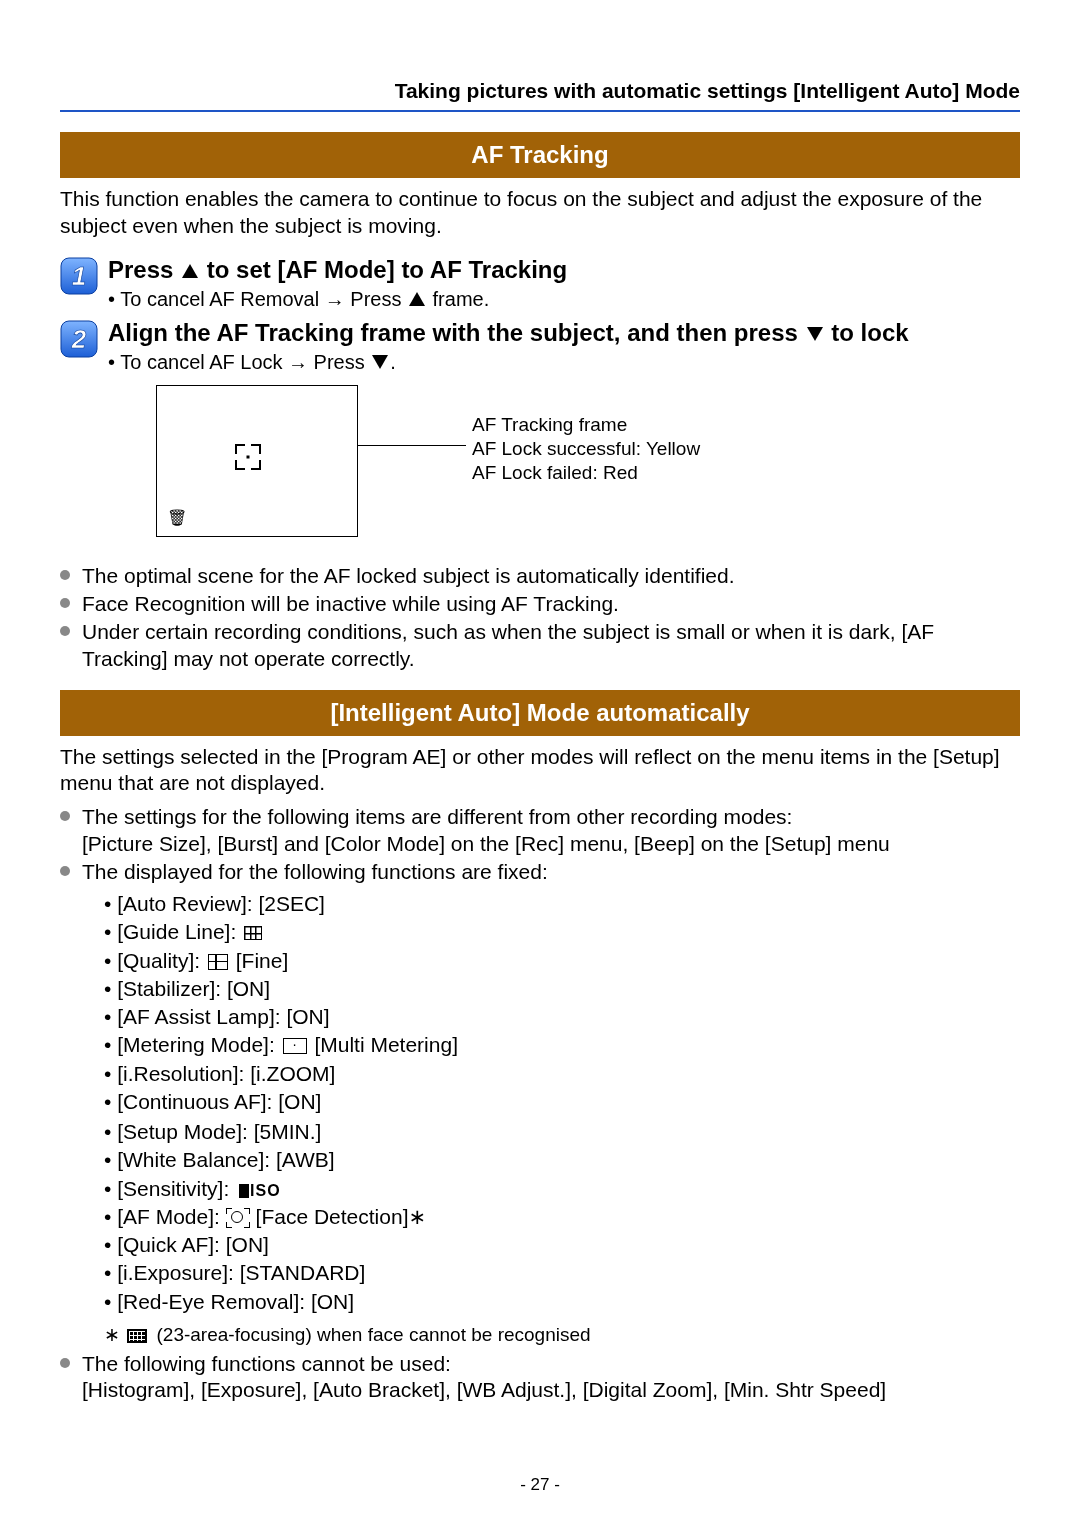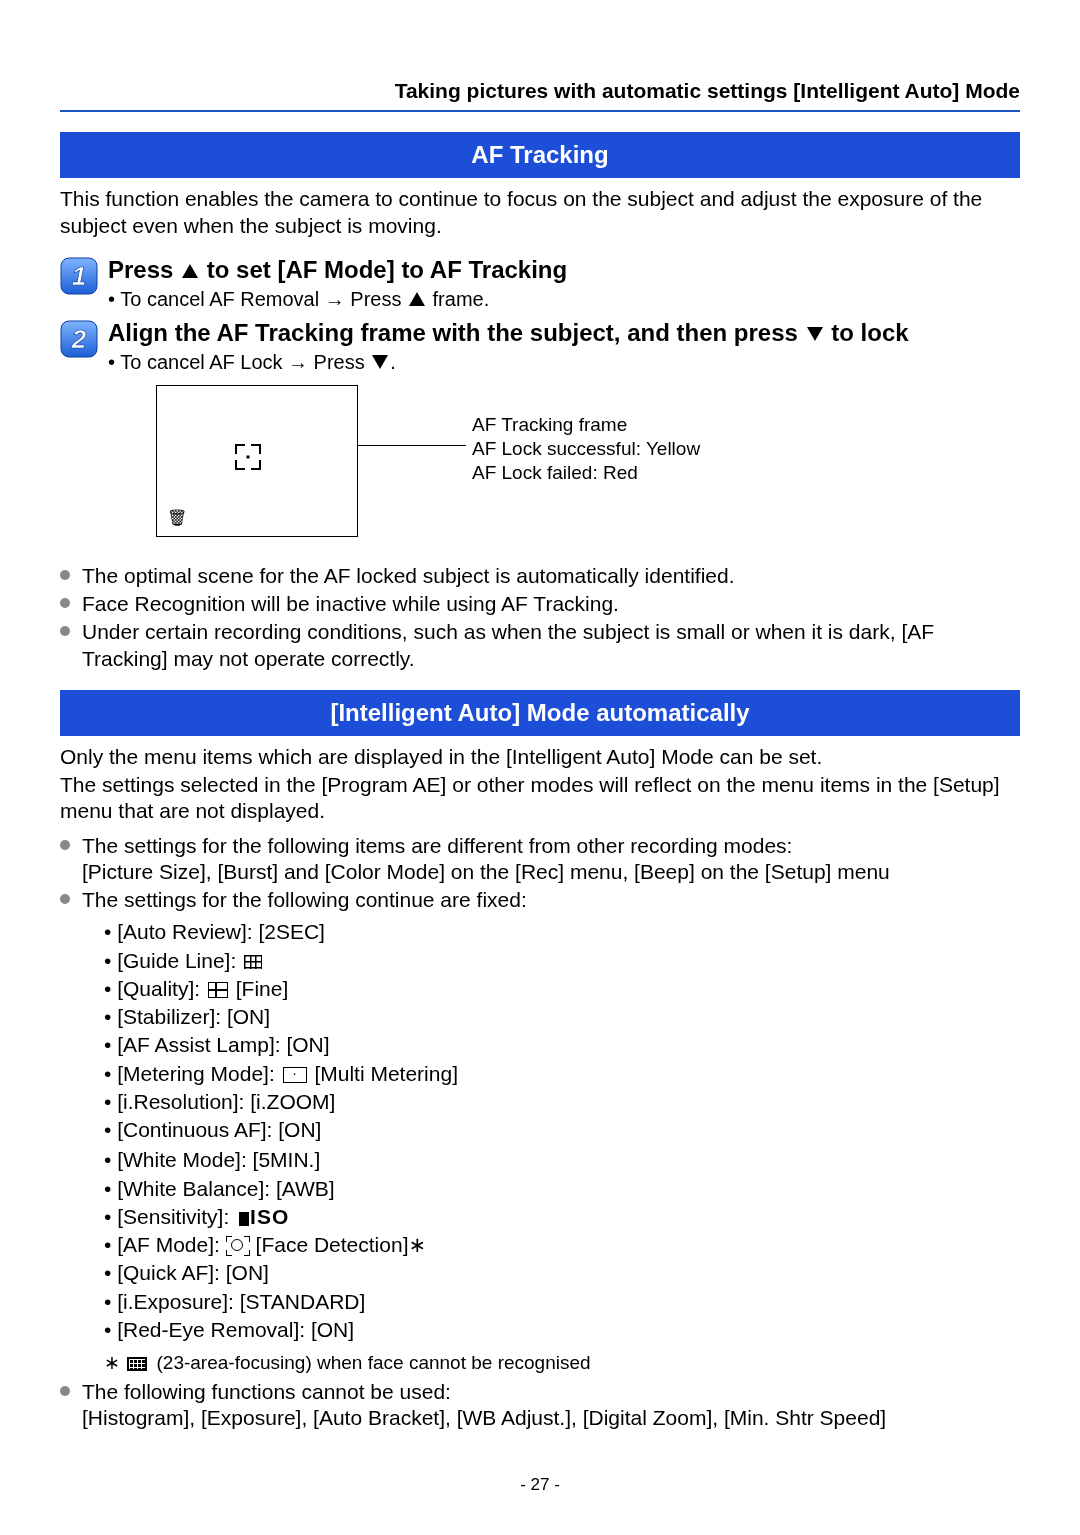--- a/index.html
+++ b/index.html
@@ -20,21 +20,21 @@
     font-weight: bold;
     text-align: right;
     font-size: 21px;
   }
   .blue-rule {
     border: none;
     border-top: 2px solid #1e55c6;
     margin: 6px 0 20px 0;
   }
   .section-bar {
-    background: #1d4ed8;
+    background: #a16207;
     color: #fff;
     text-align: center;
     font-weight: bold;
     font-size: 24px;
     padding: 8px 4px;
     margin: 0 0 8px 0;
   }
   .intro {
     margin: 0 0 16px 0;
   }
@@ -190,21 +190,21 @@
     content:""; position:absolute; left:35%; top:0; width:1.5px; height:100%; background:#000;
   }
   .icon-meter {
     display:inline-block; width:22px; height:14px; border:1px solid #000;
     vertical-align:-2px; margin:0 2px; position:relative;
   }
   .icon-meter::after {
     content:"·"; position:absolute; left:50%; top:50%; transform:translate(-50%,-60%);
     font-size:14px;
   }
-  .icon-iso { font-weight:bold; font-size:21px; letter-spacing:1px; margin-left:4px;}
+  .icon-iso { font-weight:bold; font-size:16px; letter-spacing:1px; margin-left:4px;}
   .icon-iso .b { display:inline-block; width:10px; height:14px; background:#000; vertical-align:-2px; margin-right:1px;}
   .icon-face {
     display:inline-block; width:20px; height:16px; vertical-align:-2px; margin:0 2px;
     position:relative;
   }
   .icon-face::before{
     content:""; position:absolute; width:10px; height:10px; border:1.5px solid #000; border-radius:50%;
     left:3px; top:1px;
   }
   .icon-face span{
@@ -303,46 +303,45 @@
     </div>
   </div>
 
   <ul class="bullets1">
     <li>The optimal scene for the AF locked subject is automatically identified.</li>
     <li>Face Recognition will be inactive while using AF Tracking.</li>
     <li>Under certain recording conditions, such as when the subject is small or when it is dark, [AF Tracking] may not operate correctly.</li>
   </ul>
 
   <div class="section-bar">[Intelligent Auto] Mode automatically</div>
-  <p class="plain">Only the menu items which are displayed in the [Intelligent Auto] Mode can be set.</p>
   <p class="plain">The settings selected in the [Program AE] or other modes will reflect on the menu items in the [Setup] menu that are not displayed.</p>
 
   <ul class="bullets1" style="margin-bottom:4px;">
     <li>
       <span>The settings for the following items are different from other recording modes:</span><br>
       <span>[Picture Size], [Burst] and [Color Mode] on the [Rec] menu, [Beep] on the [Setup] menu</span>
     </li>
     <li>
-      <span>The settings for the following continue are fixed:</span>
+      <span>The displayed for the following functions are fixed:</span>
     </li>
   </ul>
 
   <div class="fixed-cols">
     <div class="fixed-col">
       <div>[Auto Review]: [2SEC]</div>
       <div><span>[Guide Line]: </span><span class="icon-grid"></span></div>
       <div><span>[Quality]: </span><span class="icon-quality"></span><span> [Fine]</span></div>
       <div>[Stabilizer]: [ON]</div>
       <div>[AF Assist Lamp]: [ON]</div>
       <div><span>[Metering Mode]: </span><span class="icon-meter"></span><span> [Multi Metering]</span></div>
       <div>[i.Resolution]: [i.ZOOM]</div>
       <div>[Continuous AF]: [ON]</div>
     </div>
     <div class="fixed-col">
-      <div>[White Mode]: [5MIN.]</div>
+      <div>[Setup Mode]: [5MIN.]</div>
       <div>[White Balance]: [AWB]</div>
       <div><span>[Sensitivity]: </span><span class="icon-iso"><span class="b"></span>ISO</span></div>
       <div><span>[AF Mode]: </span><span class="icon-face"><span class="c1"></span><span class="c2"></span><span class="c3"></span><span class="c4"></span></span><span> [Face Detection]</span><span class="ast">∗</span></div>
       <div>[Quick AF]: [ON]</div>
       <div>[i.Exposure]: [STANDARD]</div>
       <div>[Red-Eye Removal]: [ON]</div>
     </div>
   </div>
 
   <div class="footnote">

